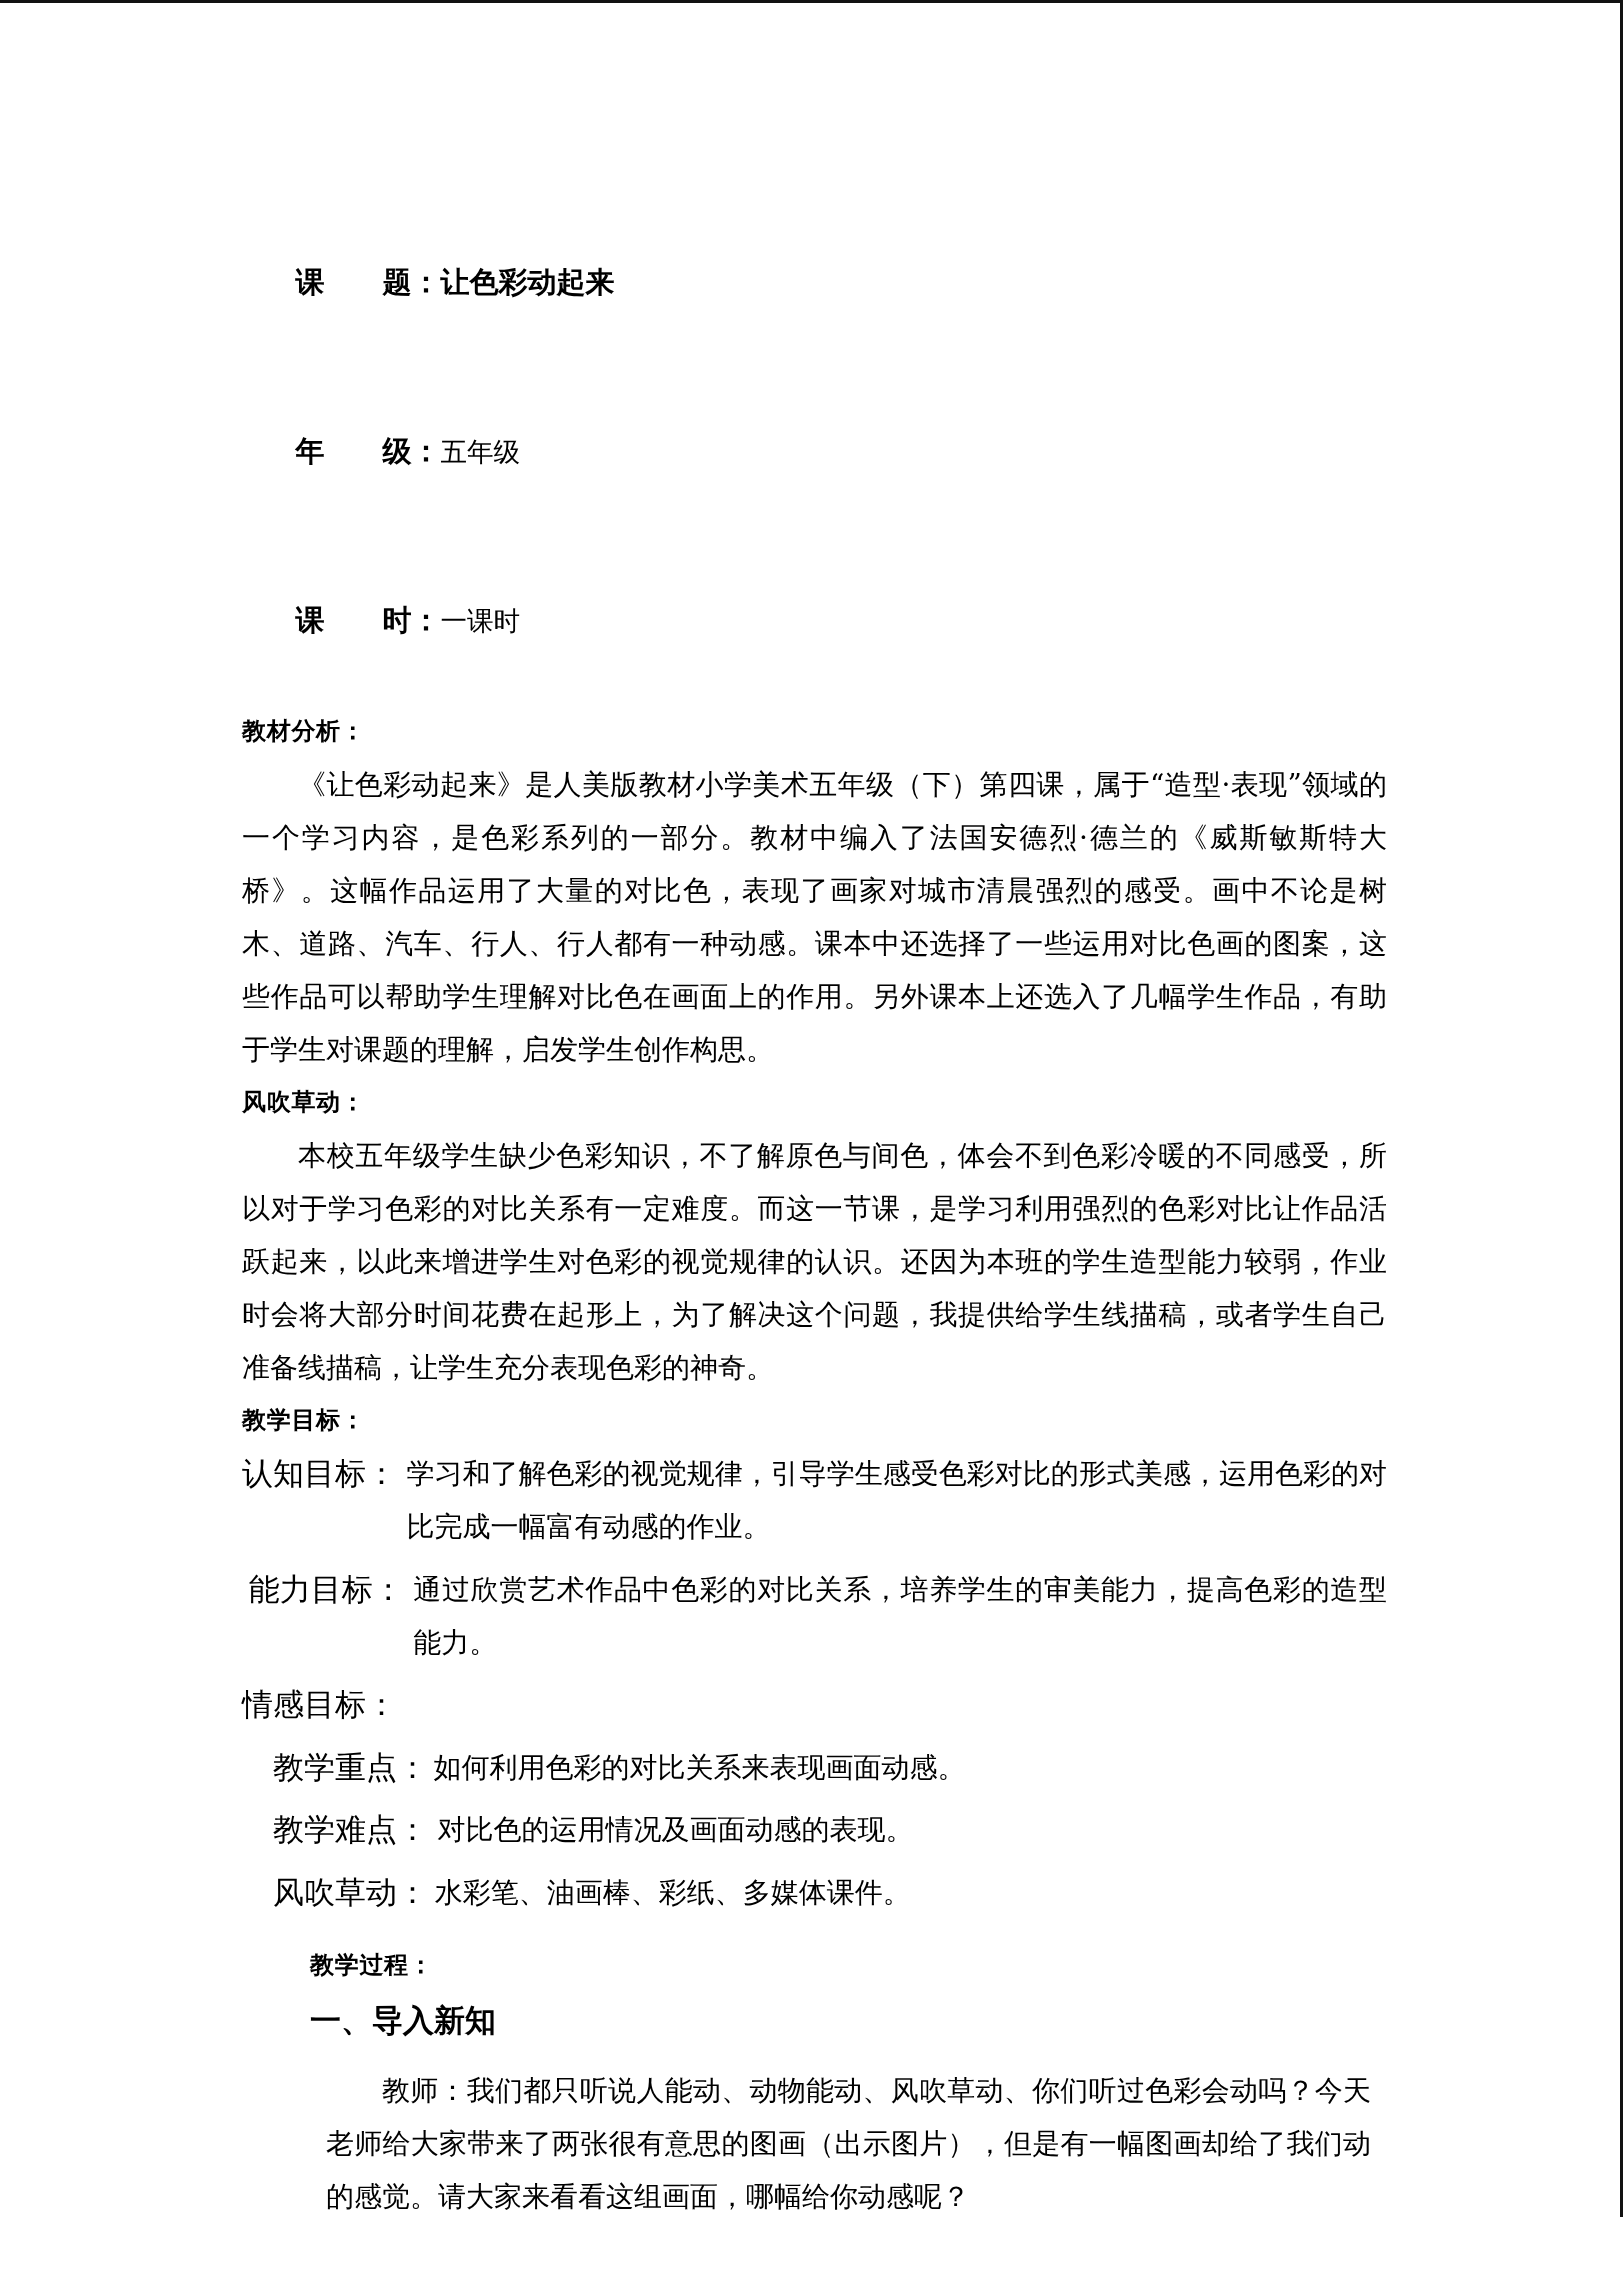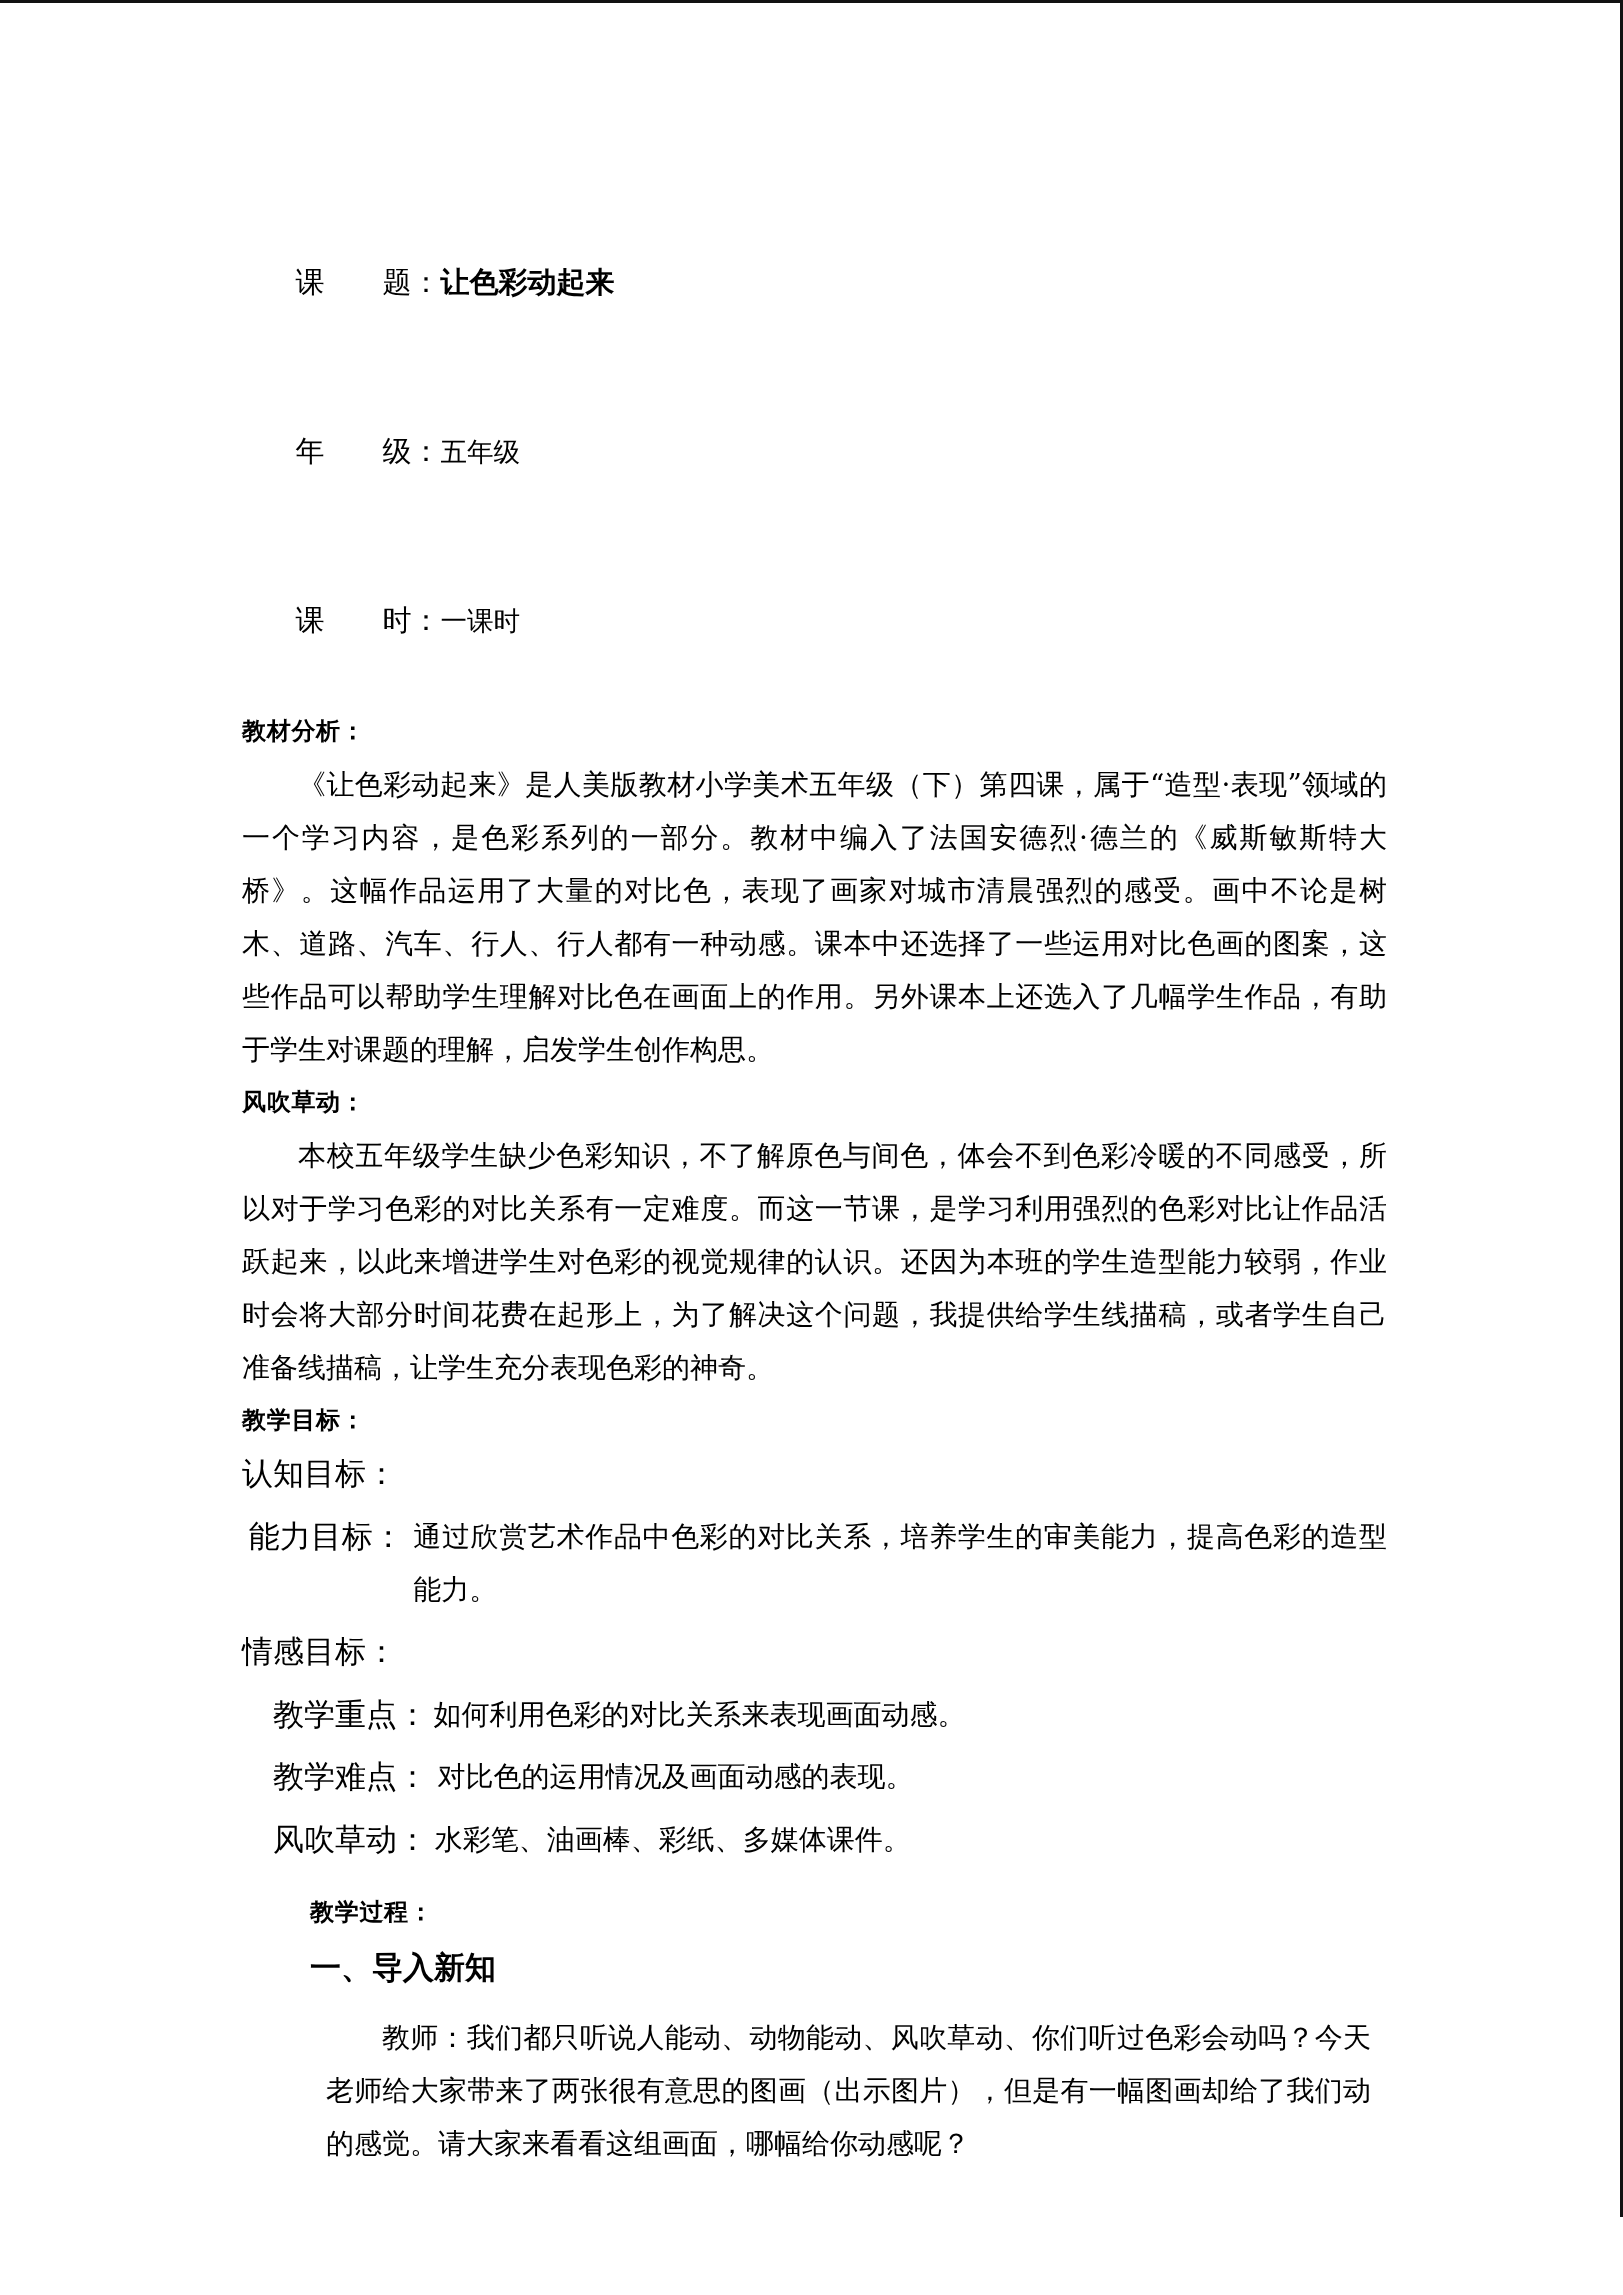--- a/index.html
+++ b/index.html
@@ -47,21 +47,21 @@
   }
 
   
   .meta-line {
     font-family: "DejaVu Serif", serif;
     font-size: 28px;
     line-height: 56px;
     white-space: pre;
   }
   .meta-line .lbl {
-    font-weight: normal;
+    font-weight: bold;
     font-size: 29px;
     text-align: center;
   }
   .meta-line .val {
     font-weight: normal;
     font-size: 26.6px;
   }
   .meta-line.title-line .val {
     font-weight: bold;
     font-size: 29px;
@@ -169,20 +169,21 @@
     <h2 class="section-head ind-0">教材分析：</h2>
     <p class="body-para">《让色彩动起来》是人美版教材小学美术五年级（下）第四课，属于“造型·表现”领域的一个学习内容，是色彩系列的一部分。教材中编入了法国安德烈·德兰的《威斯敏斯特大桥》。这幅作品运用了大量的对比色，表现了画家对城市清晨强烈的感受。画中不论是树木、道路、汽车、行人、行人都有一种动感。课本中还选择了一些运用对比色画的图案，这些作品可以帮助学生理解对比色在画面上的作用。另外课本上还选入了几幅学生作品，有助于学生对课题的理解，启发学生创作构思。</p>
 
     <h2 class="section-head ind-1">风吹草动：</h2>
     <p class="body-para">本校五年级学生缺少色彩知识，不了解原色与间色，体会不到色彩冷暖的不同感受，所以对于学习色彩的对比关系有一定难度。而这一节课，是学习利用强烈的色彩对比让作品活跃起来，以此来增进学生对色彩的视觉规律的认识。还因为本班的学生造型能力较弱，作业时会将大部分时间花费在起形上，为了解决这个问题，我提供给学生线描稿，或者学生自己准备线描稿，让学生充分表现色彩的神奇。</p>
 
     <h2 class="section-head ind-2">教学目标：</h2>
 
     <div class="goal-row g-cognitive ind-0">
       <span class="goal-label">认知目标：</span>
+      <span class="goal-text">学习和了解色彩的视觉规律，引导学生感受色彩对比的形式美感，运用色彩的对比完成一幅富有动感的作业。</span>
     </div>
 
     <div class="spacer-sm"></div>
 
     <div class="goal-row g-ability ind-1">
       <span class="goal-label">能力目标：</span>
       <span class="goal-text">通过欣赏艺术作品中色彩的对比关系，培养学生的审美能力，提高色彩的造型能力。</span>
     </div>
 
     <div class="spacer-sm"></div>

